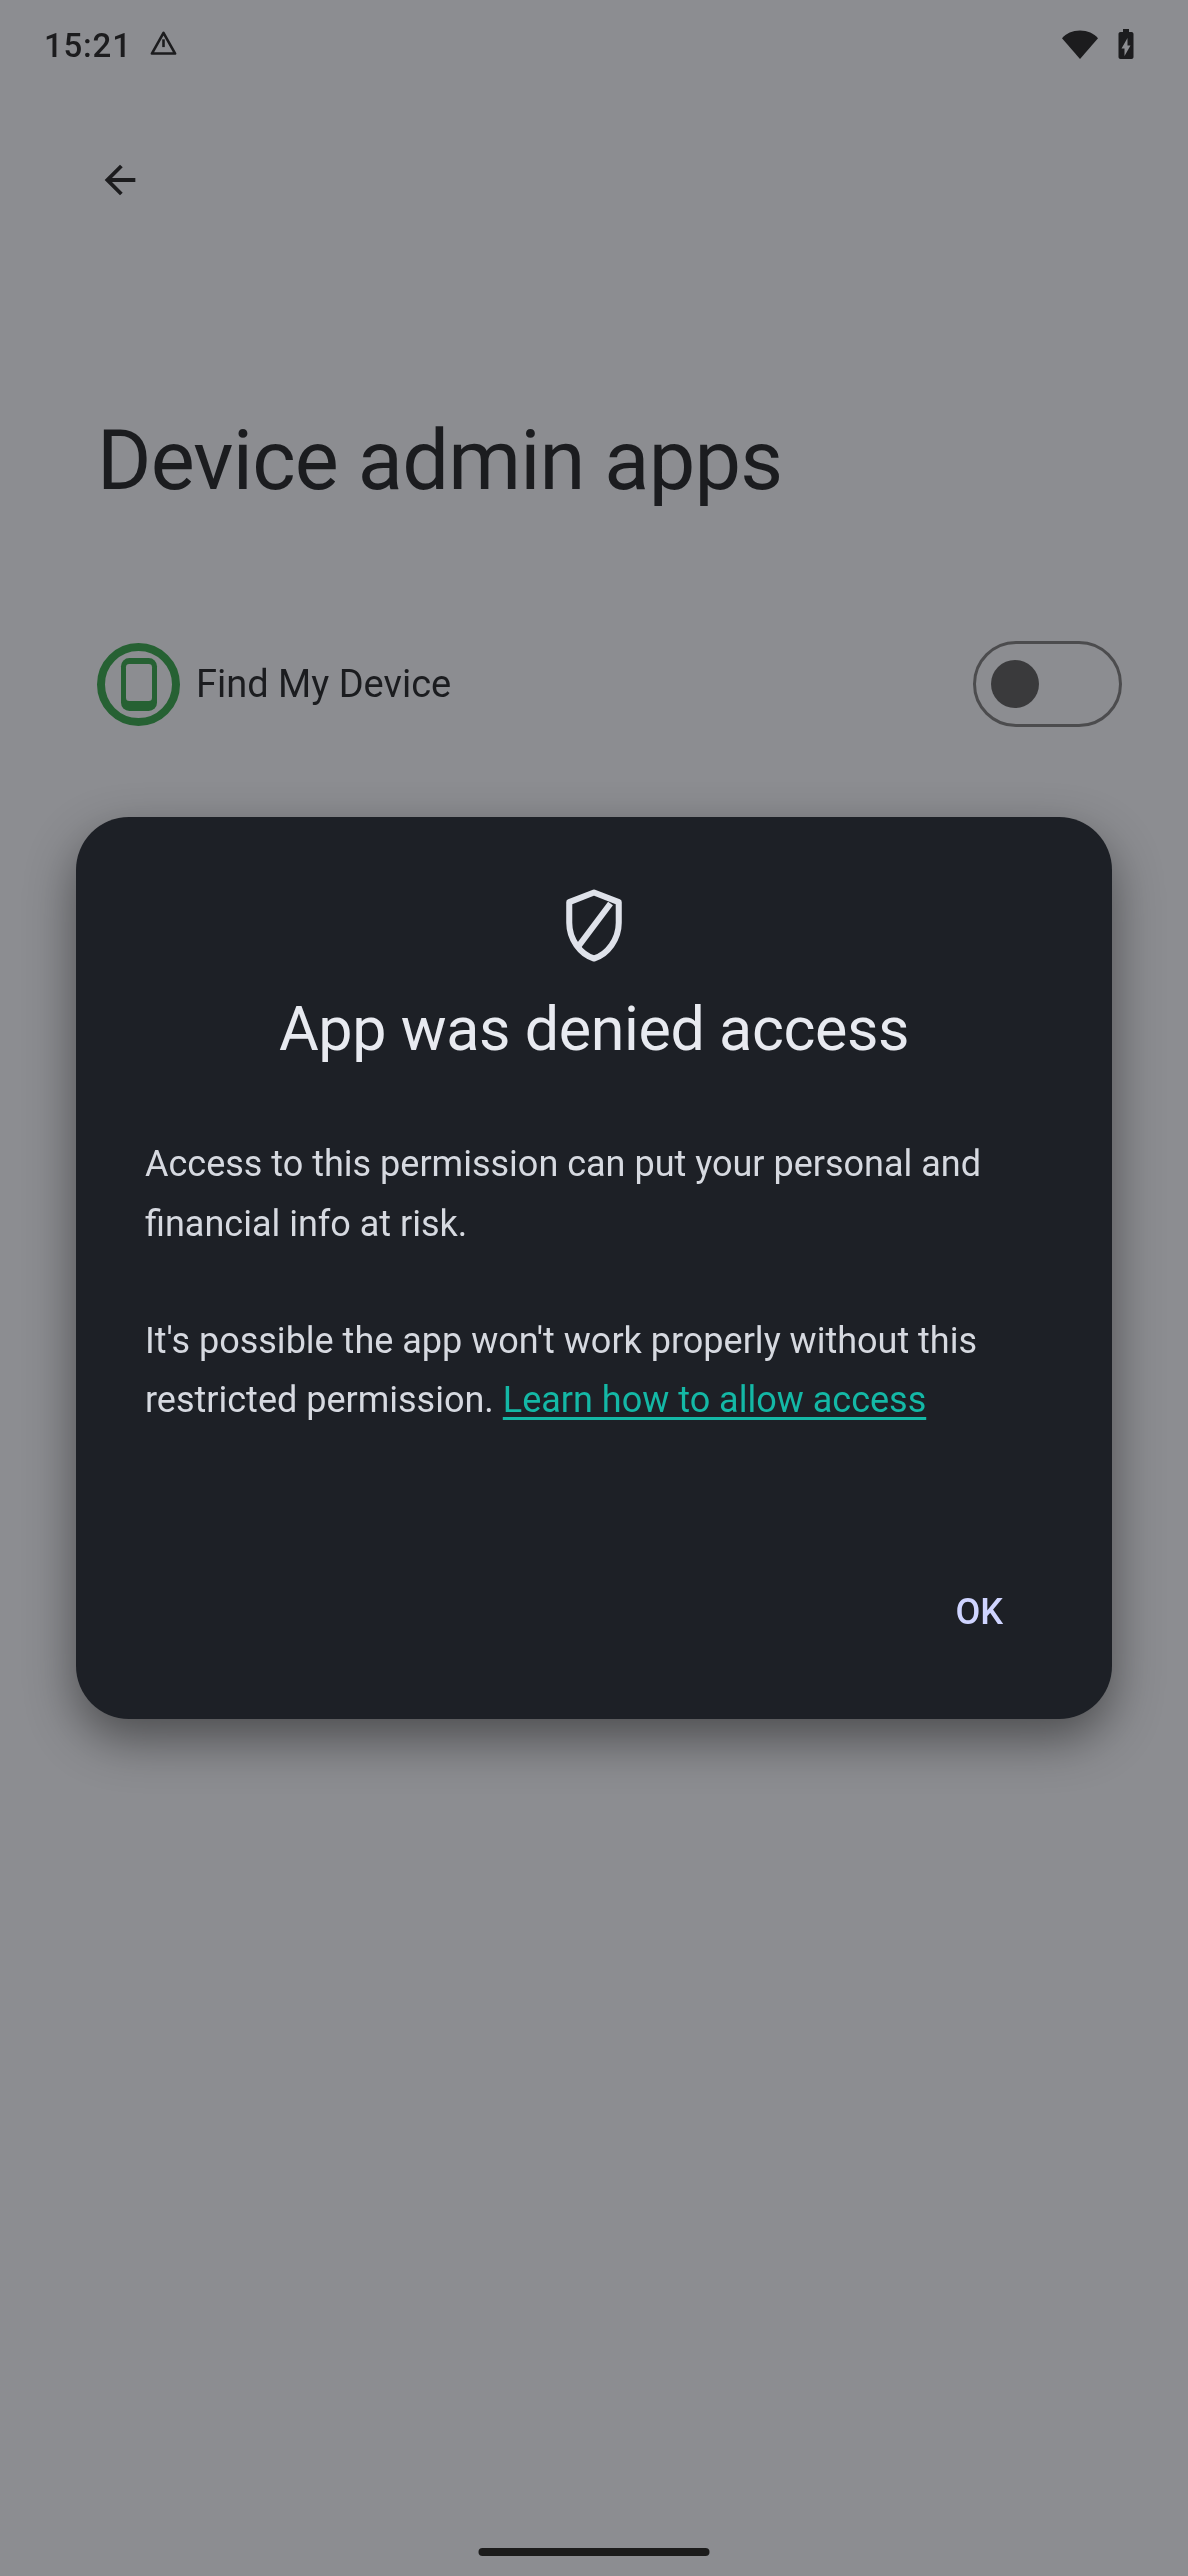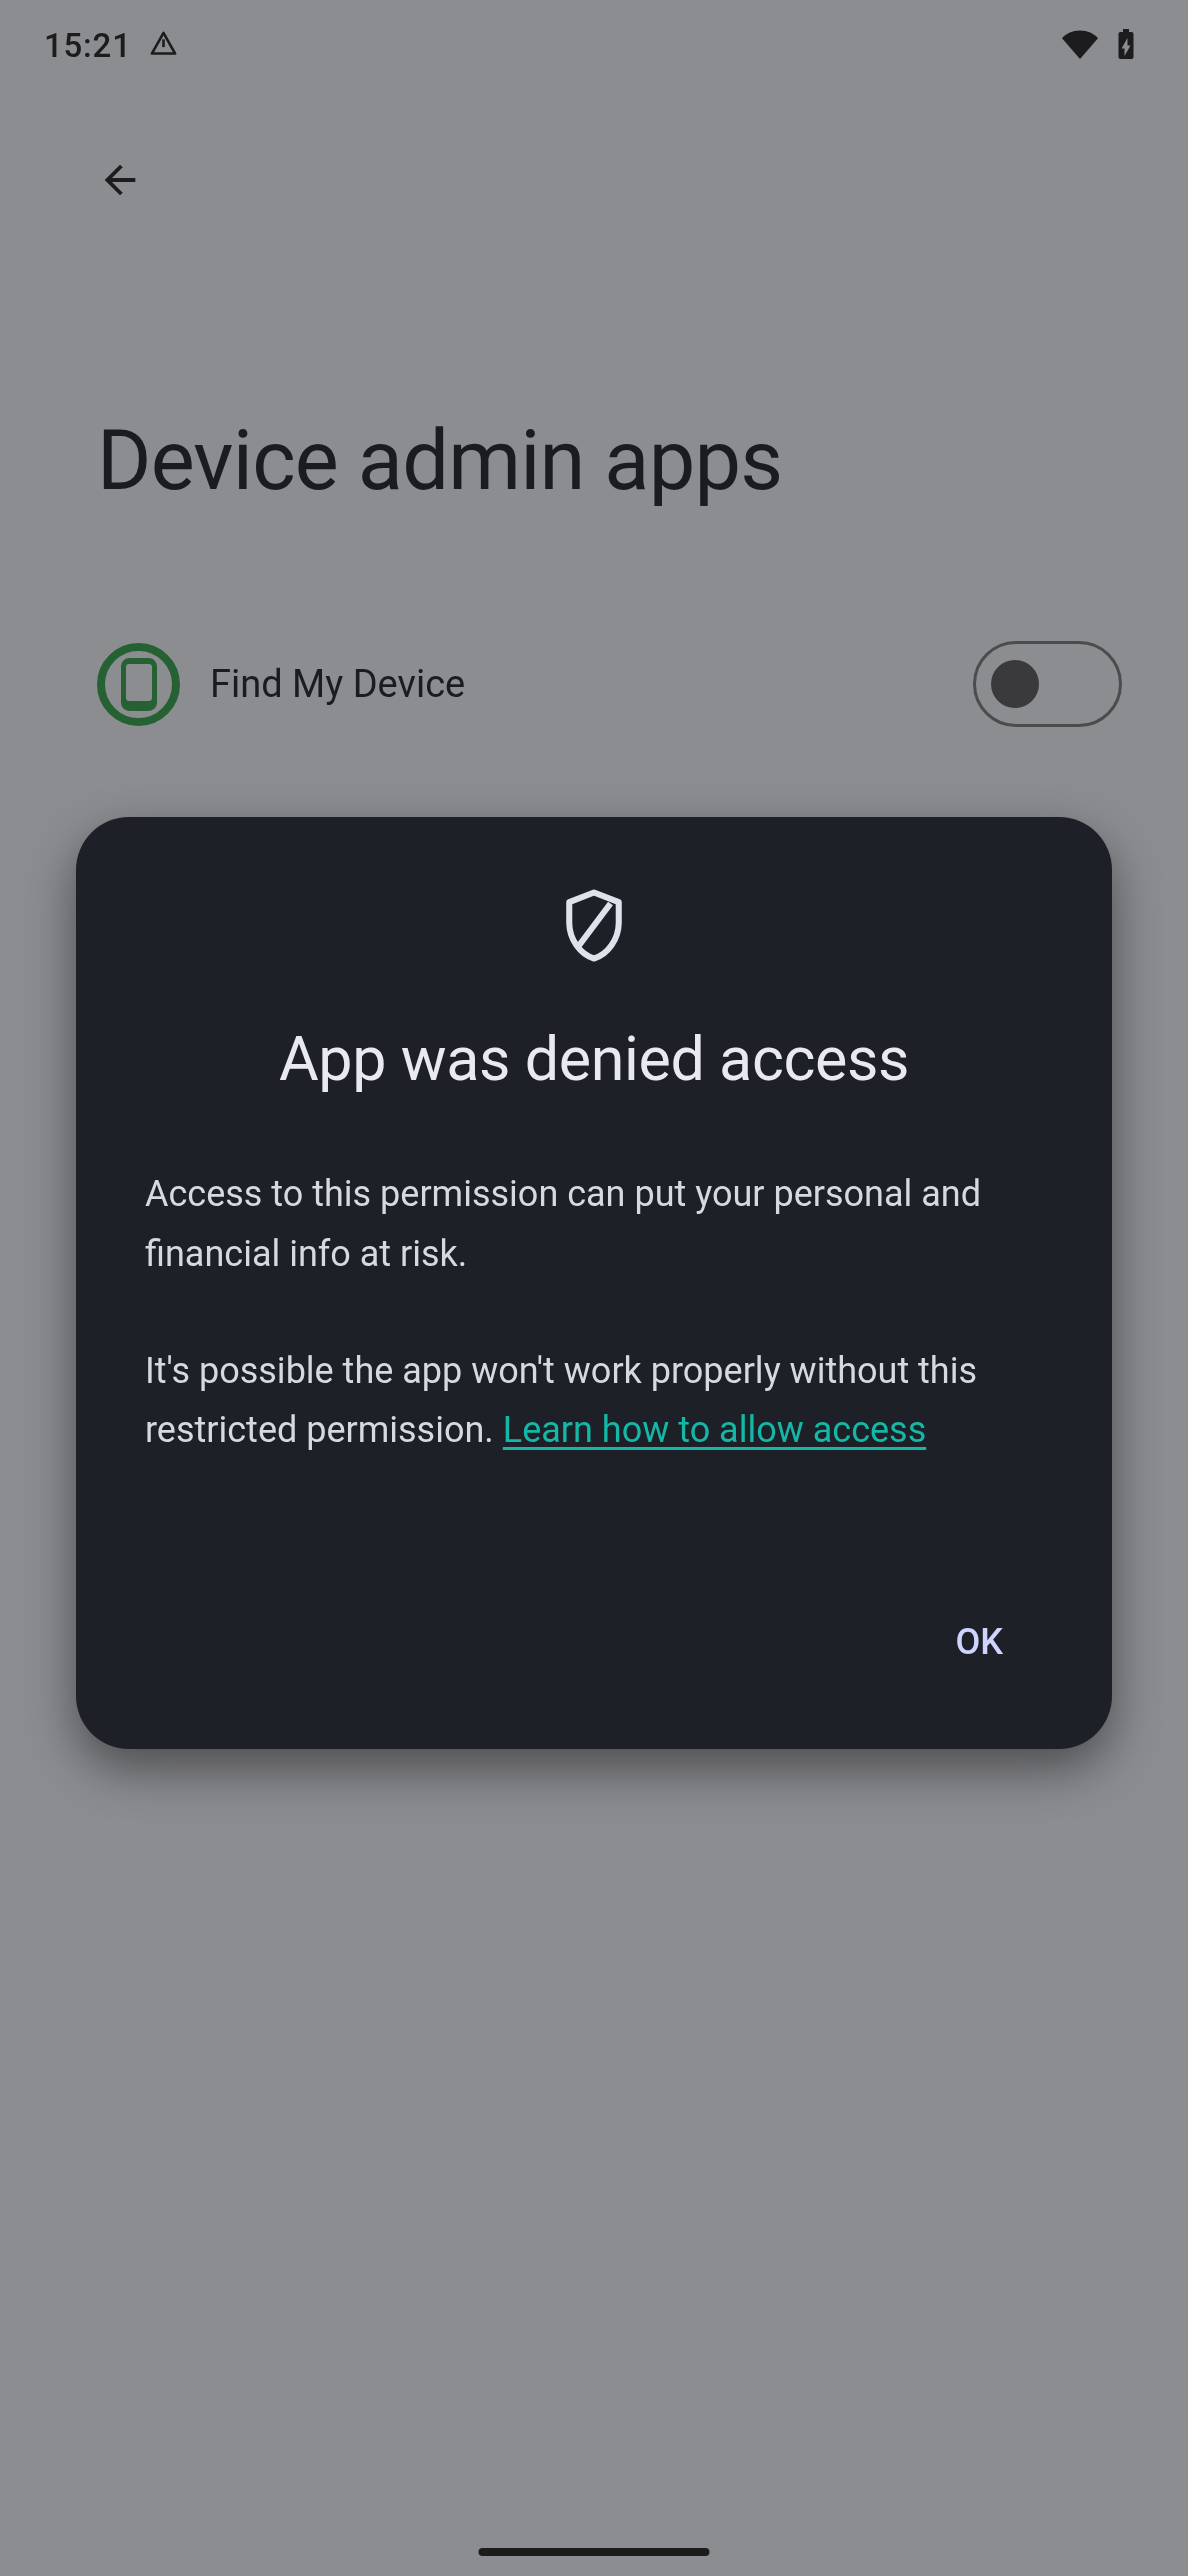--- a/index.html
+++ b/index.html
@@ -12,36 +12,36 @@
     .status-right { display: flex; align-items: center; gap: 10px; }
     .tri-icon { width: 31px; height: 31px; }
     .wifi-icon, .batt-icon { width: 36px; height: 36px; }
 
     
     .page { position: absolute; inset: 0; background: #f1f3f7; padding-left: 31px; }
     .page-inner { padding: 0 66px; }
     .back-row { padding-top: 157px; }
     .page-title { font-size: 83px; font-weight: 400; color: #191c1e; margin-top: 206px; letter-spacing: -0.8px; }
 
-    .admin-item { display: flex; align-items: center; margin-top: 132px; gap: 30px; }
+    .admin-item { display: flex; align-items: center; margin-top: 132px; gap: 16px; }
     .admin-icon-wrap { width: 83px; height: 83px; border-radius: 50%; border: 8.3px solid #2ea043; display: flex; align-items: center; justify-content: center; flex: 0 0 83px; }
     .admin-icon-inner { width: 36px; height: 53px; border-radius: 8.3px; background: #2ea043; position: relative; }
     .admin-icon-inner::after { content: ""; position: absolute; inset: 6.6px 5px 10px 5px; border-radius: 3.3px; background: #f1f3f7; }
     .admin-text { flex: 1; min-width: 0; }
     .admin-title { font-size: 38px; color: #191c1e; font-weight: 400; }
     .admin-sub { font-size: 30px; color: #44474a; margin-top: 5px; white-space: nowrap; overflow: hidden; text-overflow: clip; }
     .toggle { width: 149px; height: 86px; border: 3.3px solid #777; border-radius: 50px; position: relative; flex: 0 0 149px; background: transparent; }
     .toggle-thumb { position: absolute; left: 15px; top: 50%; transform: translateY(-50%); width: 48px; height: 48px; border-radius: 50%; background: #555; }
 
     
     .scrim { position: absolute; inset: 0; background: rgba(30,30,34,0.48); }
 
     .dialog { position: absolute; left: 76px; right: 76px; top: 817px; background: #1d2026; border-radius: 53px; padding: 66px 69px 66px 69px; color: #e5e7ee; box-shadow: 0 20px 50px rgba(0,0,0,0.45); }
     .dialog-icon { display: flex; justify-content: center; margin-top: 3.3px; }
-    .dialog-title { font-size: 61px; font-weight: 400; color: #e8eaf0; text-align: center; margin-top: 58px; letter-spacing: -0.4px; }
+    .dialog-title { font-size: 61px; font-weight: 400; color: #e8eaf0; text-align: center; margin-top: 28px; letter-spacing: -0.4px; }
     .dialog-body { margin-top: 70px; }
     .dialog-p { font-size: 36px; line-height: 1.65; color: #d6d9e0; font-weight: 400; }
     .dialog-p + .dialog-p { margin-top: 58px; }
     .dialog-link { color: #14b8a6; text-decoration: underline; text-underline-offset: 5px; cursor: pointer; }
     .dialog-actions { display: flex; justify-content: flex-end; margin-top: 140px; }
     .ok-btn { background: transparent; border: none; color: #cfd4ff; font-size: 36px; font-weight: 500; padding: 20px 40px; cursor: pointer; }
 
     
     .nav-handle { position: absolute; bottom: 20px; left: 50%; transform: translateX(-50%); width: 231px; height: 8.3px; border-radius: 8.3px; background: #1c1c1c; }
 

